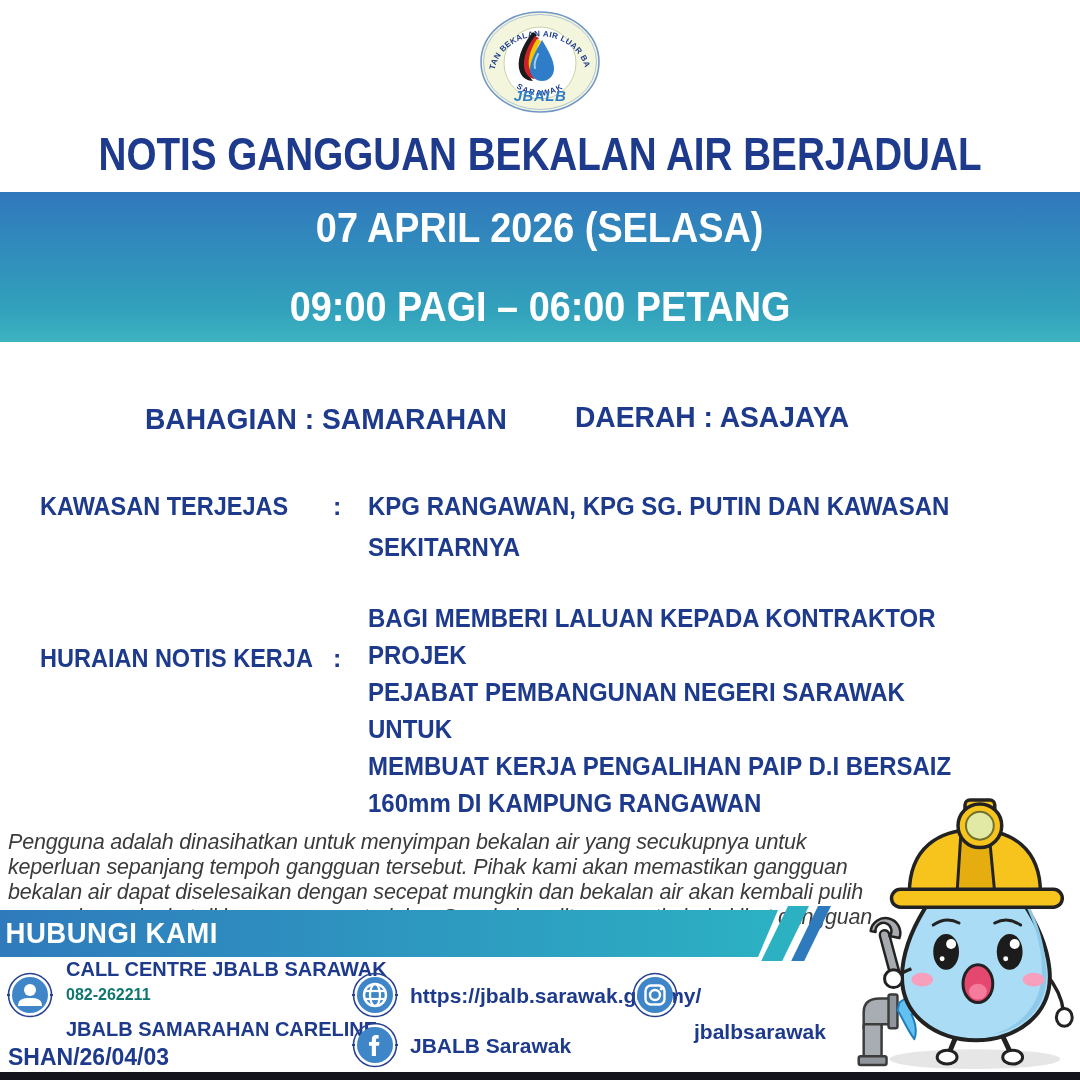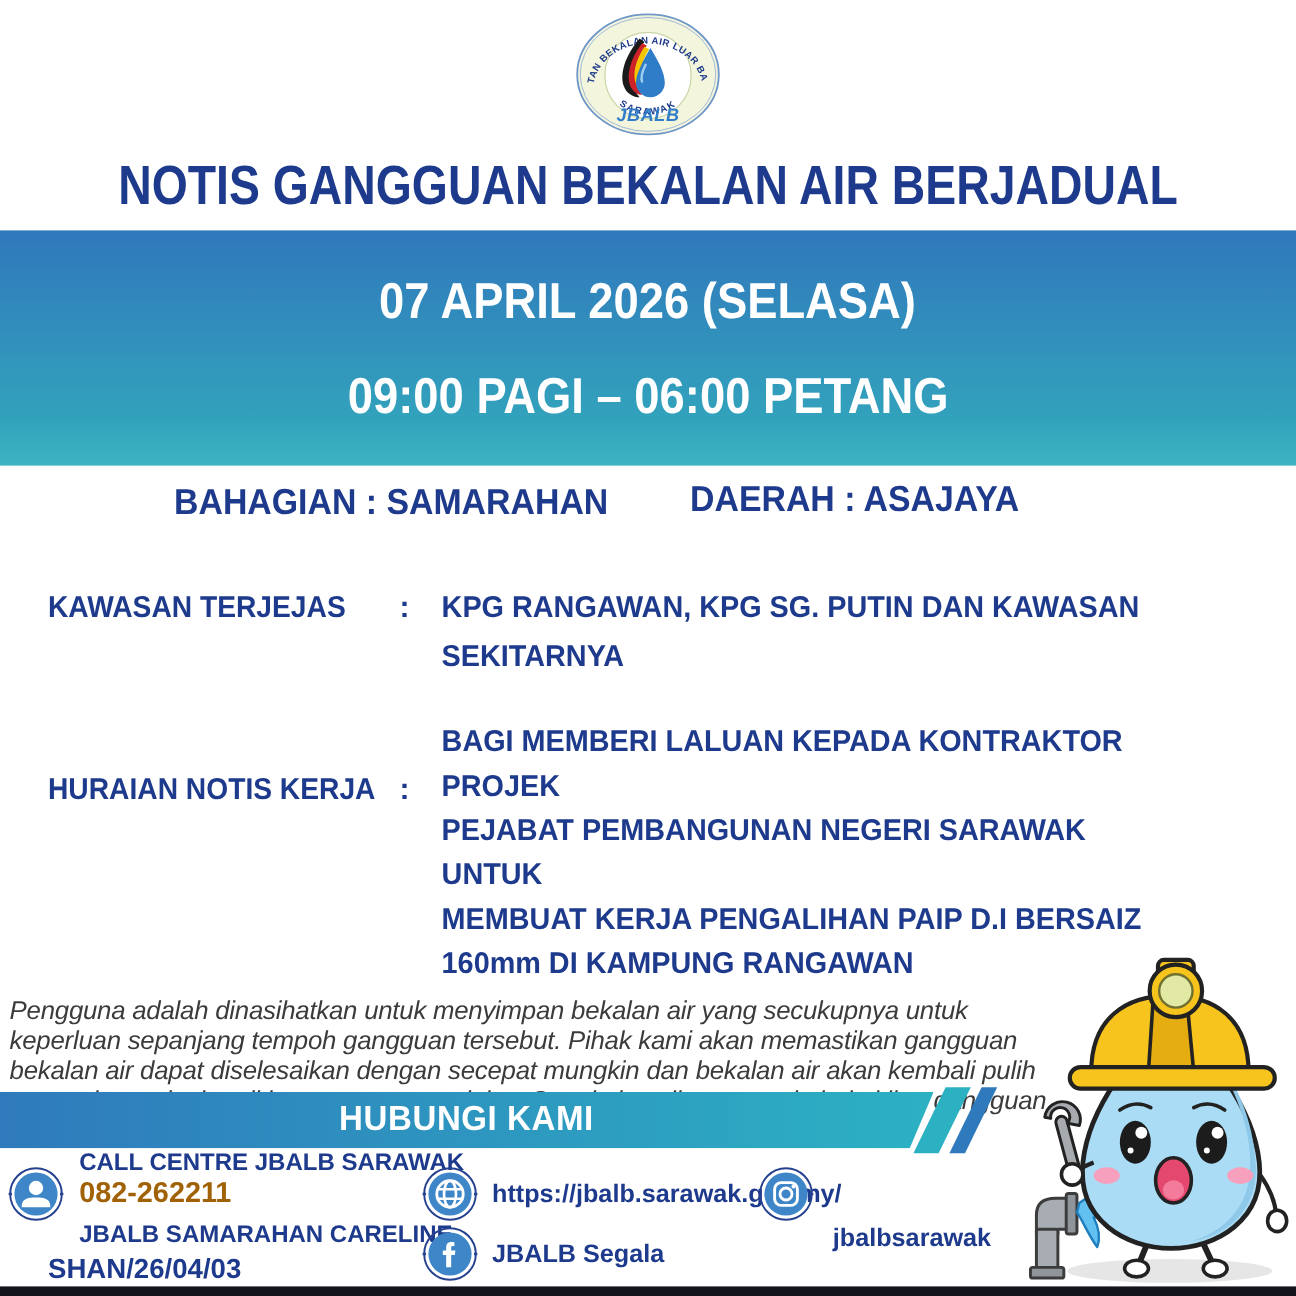--- a/index.html
+++ b/index.html
@@ -15,21 +15,21 @@
 
   
   .title {
     position:absolute; top:127px; left:0; width:1080px; text-align:center;
     font-size:46px; font-weight:bold; color:#1d3a8c; white-space:nowrap;
     transform:scaleX(0.84); transform-origin:center;
   }
 
   
   .banner {
-    position:absolute; top:192px; left:0; width:1080px; height:196px;
+    position:absolute; top:192px; left:0; width:1080px; height:150px;
     background:linear-gradient(180deg,#3078bc 0%,#32a2bc 80%,#3db4c1 100%);
     display:flex; flex-direction:column; justify-content:center; align-items:center; gap:31px;
   }
   .banner-line {
     color:#ffffff; font-size:42px; font-weight:bold; white-space:nowrap;
     transform:scaleX(0.9); transform-origin:center;
   }
 
   
   .region-item { position:absolute; font-size:30px; font-weight:bold; color:#1d3a8c;
@@ -55,35 +55,35 @@
     position:absolute; left:8px; top:808px; width:872px;
     font-size:21.5px; font-style:italic; line-height:25px; color:#3b3b3b;
     letter-spacing:-0.2px;
   }
 
   
   .contact-bar {
     position:absolute; left:0; top:910px; width:778px; height:47px;
     background:linear-gradient(90deg,#2f7abc 0%,#2cb1c3 100%);
     clip-path:polygon(0 0,100% 0,calc(100% - 20px) 100%,0 100%);
-    display:flex; align-items:center; justify-content:center;
+    display:flex; align-items:center; justify-content:flex-start;
   }
   .contact-bar-text { color:#fff; font-size:29px; font-weight:bold; letter-spacing:0.5px;
     transform:scaleX(0.95); }
   .stripe { position:absolute; top:906px; height:55px; transform:skewX(-26deg); transform-origin:top left; }
   .stripe-1 { left:788px; width:21px; background:#2cb1c3; }
   .stripe-2 { left:818px; width:13px; background:#2f7abc; }
 
   
   .icon-wrap { position:absolute; width:46px; height:46px; }
   .contact-left { position:absolute; left:66px; top:956px; }
   .contact-name  { font-size:20px; font-weight:bold; color:#1d3a8c; line-height:26px; white-space:nowrap; }
-  .contact-phone { font-size:24px; font-weight:bold; color:#a16207; line-height:26px; margin-bottom:8px; }
+  .contact-phone { font-size:16px; font-weight:bold; color:#0f766e; line-height:26px; margin-bottom:8px; }
   .link-text { position:absolute; font-size:21px; font-weight:bold; color:#1d3a8c; white-space:nowrap; }
-  .reference { position:absolute; left:8px; top:1044px; font-size:23px; font-weight:bold; color:#1d3a8c;margin-left:32px; }
+  .reference { position:absolute; left:8px; top:1044px; font-size:23px; font-weight:bold; color:#1d3a8c; }
 
   
   .bottom-bar { position:absolute; left:0; top:1072px; width:1080px; height:8px; background:#14141d; }
 
   
   .mascot { position:absolute; left:843px; top:788px; width:240px; height:288px; }
 </style>
 </head>
 <body>
 
@@ -184,21 +184,21 @@
   </svg>
   <div class="link-text" style="left:694px; top:1020px;">jbalbsarawak</div>
 
   <svg class="icon-wrap" style="left:352px; top:1022px;" viewBox="0 0 46 46">
     <circle cx="23" cy="23" r="21.5" fill="none" stroke="#26418f" stroke-width="1.6"></circle>
     <line x1="0" y1="23" x2="3" y2="23" stroke="#26418f" stroke-width="2"></line>
     <line x1="43" y1="23" x2="46" y2="23" stroke="#26418f" stroke-width="2"></line>
     <circle cx="23" cy="23" r="18" fill="#3e86c7"></circle>
     <path d="M26.5,13 L23.8,13 C21.2,13 19.8,14.8 19.8,17.4 L19.8,20 L17,20 L17,23.8 L19.8,23.8 L19.8,34 L24,34 L24,23.8 L27,23.8 L27.5,20 L24,20 L24,17.8 C24,16.9 24.4,16.4 25.4,16.4 L26.8,16.4 Z" fill="#ffffff"></path>
   </svg>
-  <div class="link-text" style="left:410px; top:1034px;">JBALB Segala</div>
+  <div class="link-text" style="left:410px; top:1034px;">JBALB Sarawak</div>
 
   <div class="reference">SHAN/26/04/03</div>
 
   <div class="bottom-bar"></div>
 
   <svg class="mascot" viewBox="0 0 240 290">
     <ellipse cx="132" cy="273" rx="86" ry="10" fill="#e6e6e6"></ellipse>
 
     <g>
       <path d="M20,242 L20,226 Q20,212 36,212 L47,212 L47,238 L38,238 L38,242 Z" fill="#a8adb3" stroke="#3c3c3c" stroke-width="2.5" stroke-linejoin="round"></path>

